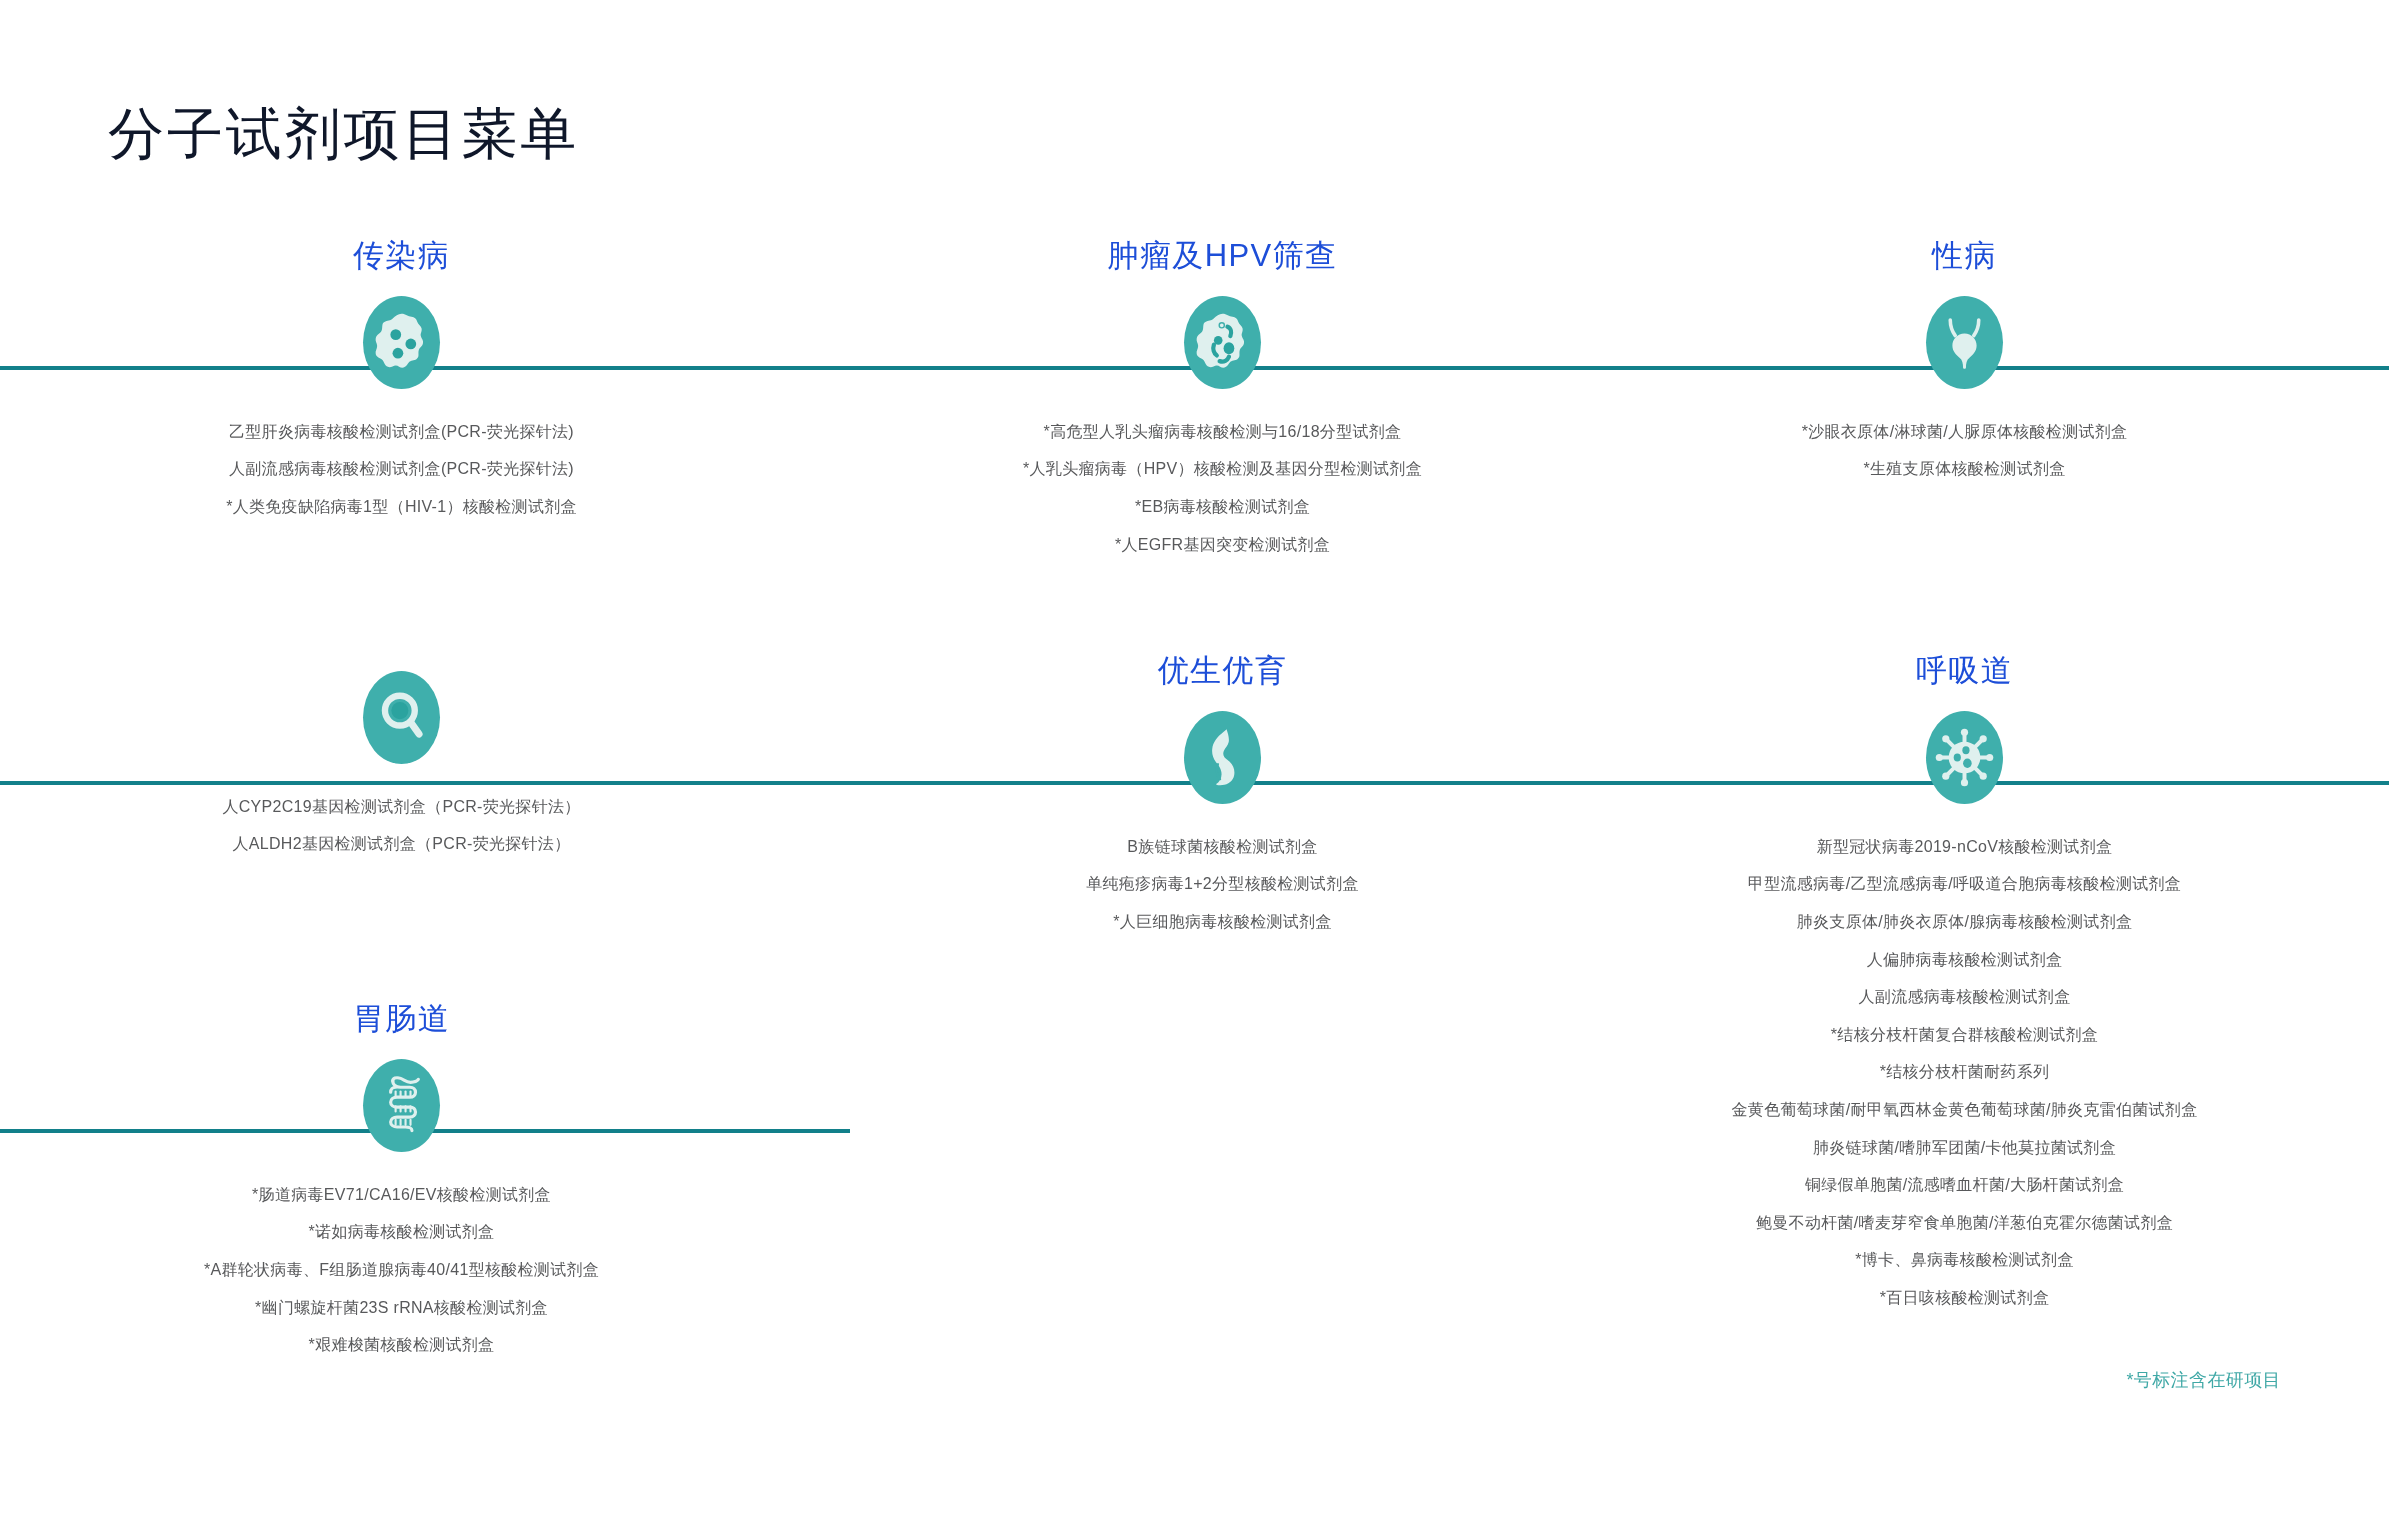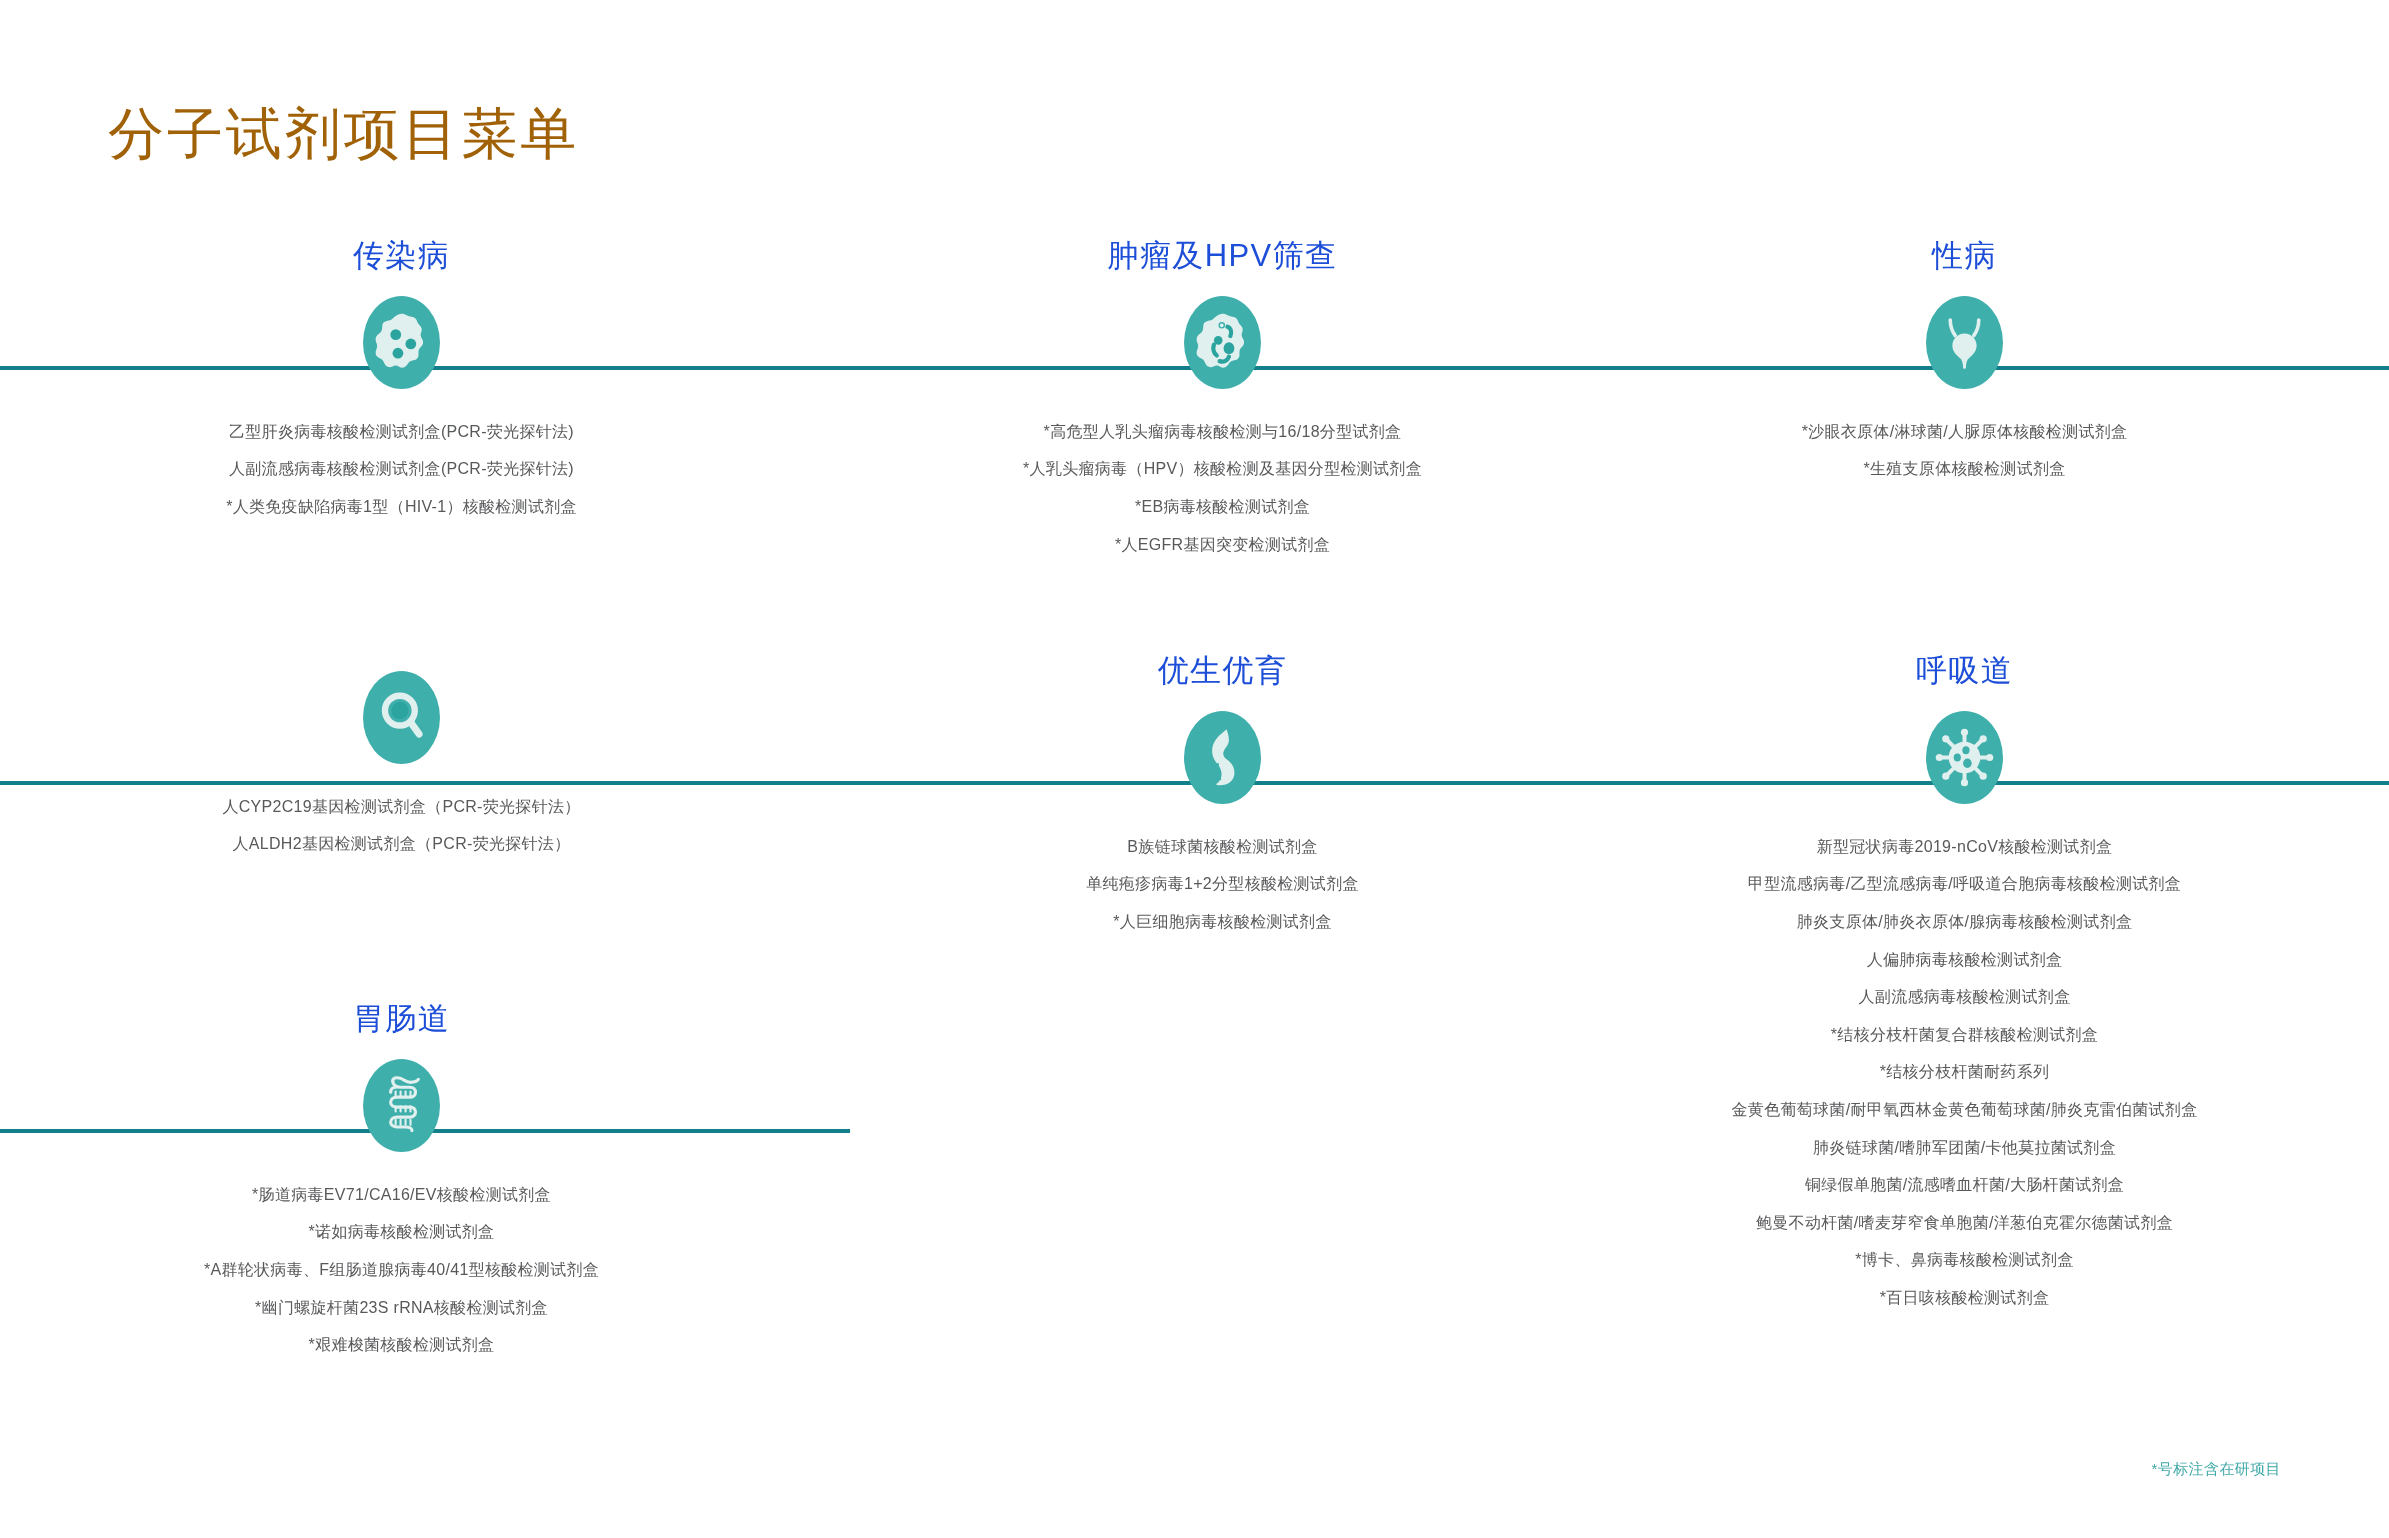--- a/index.html
+++ b/index.html
@@ -18,21 +18,21 @@
   }
 
   
   .page-title {
     position: absolute;
     left: 108px;
     top: 100px;
     font-size: 56px;
     line-height: 1.22;
     letter-spacing: 2.9px;
-    color: #a16207;
+    color: #0f172a;
     font-weight: 400;
     white-space: nowrap;
   }
 
   
   .row {
     position: absolute;
     left: 0;
     width: 2389px;
   }
@@ -100,22 +100,22 @@
     color: #58595B;
     letter-spacing: 0.3px;
     padding: 10.8px 0;
     white-space: nowrap;
   }
 
   
   .footer-note {
     position: absolute;
     right: 108px;
-    top: 1460px;
-    font-size: 15px;
+    top: 1368px;
+    font-size: 18px;
     color: #3FA8A6;
     letter-spacing: 0.4px;
     white-space: nowrap;
   }
 </style>
 </head>
 <body>
 
 <div class="page-title">分子试剂项目菜单</div>
 

